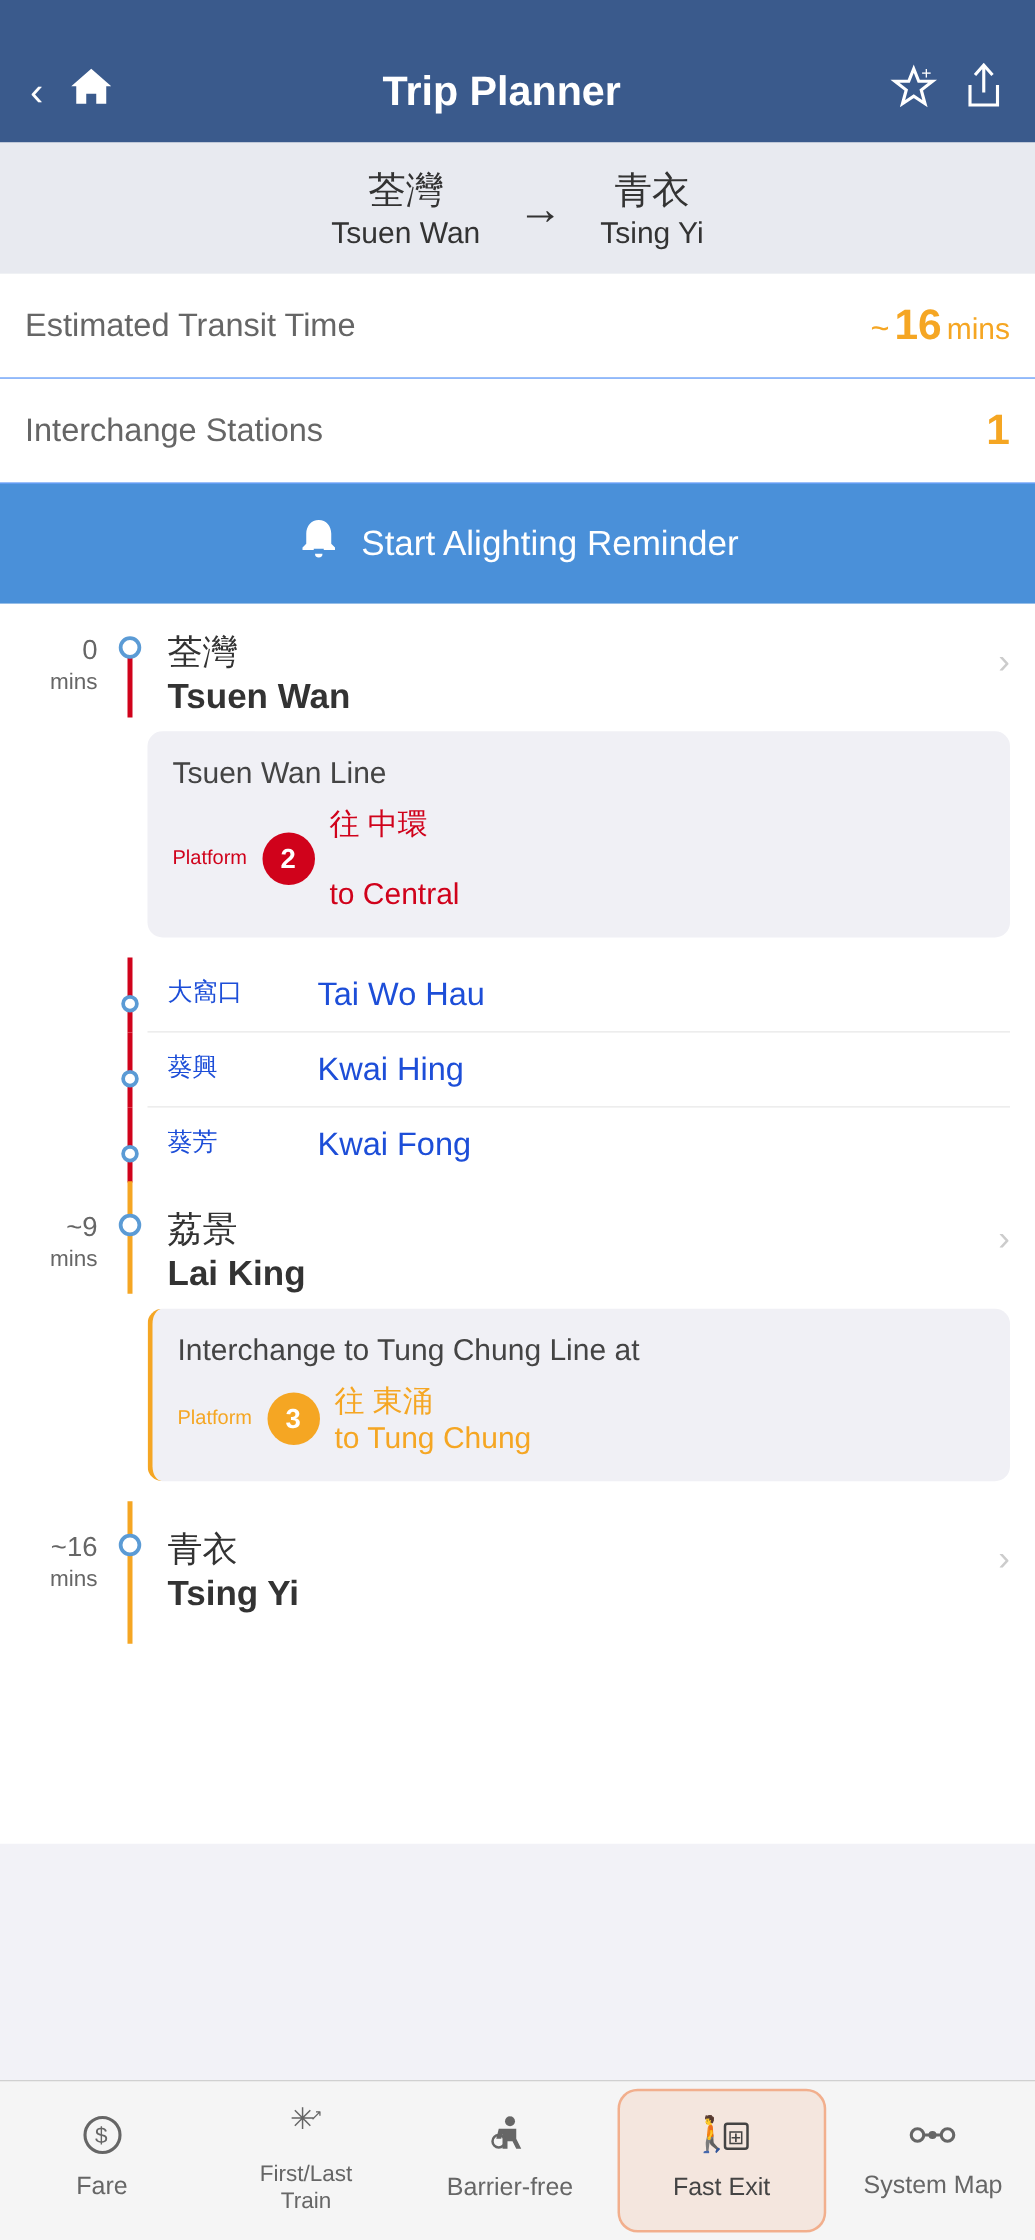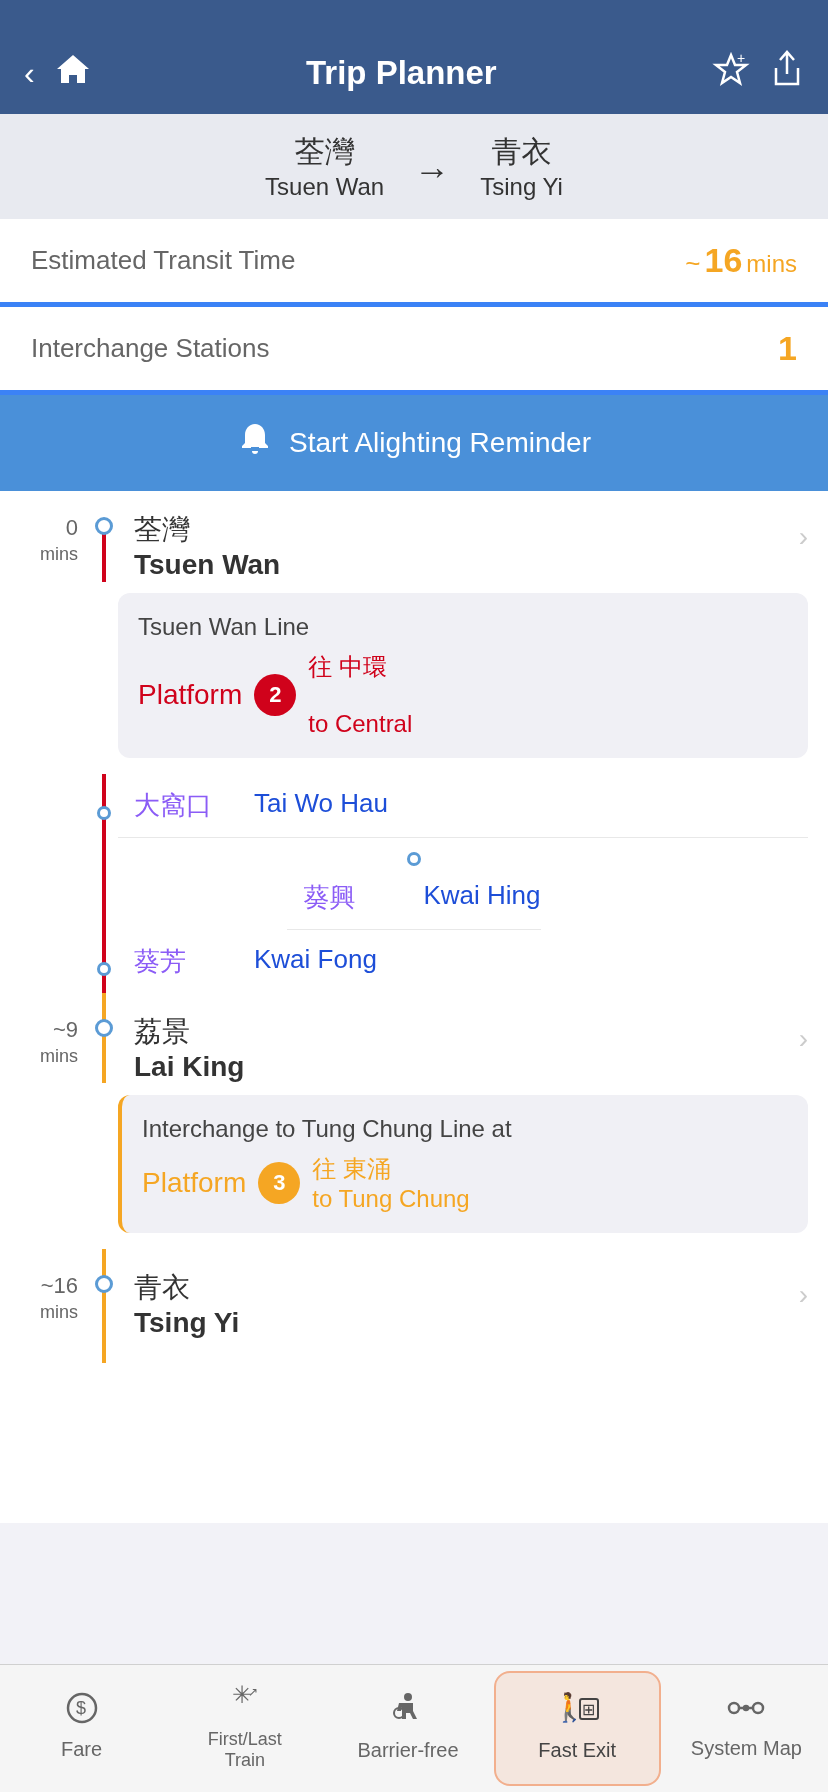--- a/index.html
+++ b/index.html
@@ -35,25 +35,25 @@
       gap: 30px;
     }
     .station-name { text-align: center; }
     .station-chinese { font-size: 30px; color: #333; }
     .station-english { font-size: 24px; color: #333; font-weight: 400; }
     .arrow { font-size: 36px; color: #333; }
 
     
     .info-row {
       background: white;
-      padding: 22px 31px;
+      padding: 22px 20px;
       display: flex;
       align-items: center;
       justify-content: space-between;
-      border-bottom: 5px solid #3b82f6;
+      border-bottom: 1px solid #3b82f6;
     }
     .info-label { font-size: 26px; color: #666; }
     .info-value { font-size: 26px; }
     .time-value { color: #f5a623; font-weight: 700; font-size: 34px; }
     .tilde { color: #f5a623; font-size: 26px; margin-right: 4px; }
     .interchange-count { color: #f5a623; font-weight: 700; font-size: 34px; }
     .mins-label { color: #f5a623; font-size: 24px; margin-left: 4px; }
 
     
     .alighting-btn {
@@ -133,21 +133,21 @@
       padding: 20px;
       margin: 12px 20px 16px 118px;
     }
     .detail-line-name { font-size: 24px; color: #444; margin-bottom: 10px; }
     .platform-row {
       display: flex;
       align-items: center;
       gap: 12px;
       margin-top: 8px;
     }
-    .platform-label { font-size: 28px; }
+    .platform-label { font-size: 16px; }
     .platform-label-red { color: #d0021b; }
     .platform-label-orange { color: #f5a623; }
     .platform-badge {
       width: 42px;
       height: 42px;
       border-radius: 50%;
       display: flex;
       align-items: center;
       justify-content: center;
       color: white;
@@ -190,21 +190,21 @@
       flex-shrink: 0;
     }
     .intermediate-content {
       flex: 1;
       padding-left: 16px;
       padding: 14px 0 14px 16px;
       border-bottom: 1px solid #e8e8e8;
       display: flex;
       gap: 20px;
     }
-    .intermediate-cn { font-size: 26px; color: #8b5cf6; width: 100px; }
+    .intermediate-cn { font-size: 20px; color: #1d4ed8; width: 100px; }
     .intermediate-en { font-size: 26px; color: #1d4ed8; }
 
     
     .tab-bar {
       position: fixed;
       bottom: 0;
       left: 0;
       width: 828px;
       background: #f5f5f5;
       border-top: 1px solid #d0d0d0;
@@ -339,21 +339,21 @@
       <div class="intermediate-time-col"></div>
       <div class="intermediate-timeline-col">
         <div class="small-dot" style="margin-top:14px;"></div>
       </div>
       <div class="intermediate-content">
         <span class="intermediate-cn">大窩口</span>
         <span class="intermediate-en">Tai Wo Hau</span>
       </div>
     </div>
 
-    <div class="intermediate-row" style="position:relative;flex-direction:column;">
+    <div class="intermediate-row" style="position:relative;">
       <div style="position:absolute; left:102px; top:0; bottom:0; width:4px; background:#d0021b; z-index:1;"></div>
       <div class="intermediate-time-col"></div>
       <div class="intermediate-timeline-col">
         <div class="small-dot" style="margin-top:14px;"></div>
       </div>
       <div class="intermediate-content">
         <span class="intermediate-cn">葵興</span>
         <span class="intermediate-en">Kwai Hing</span>
       </div>
     </div>

